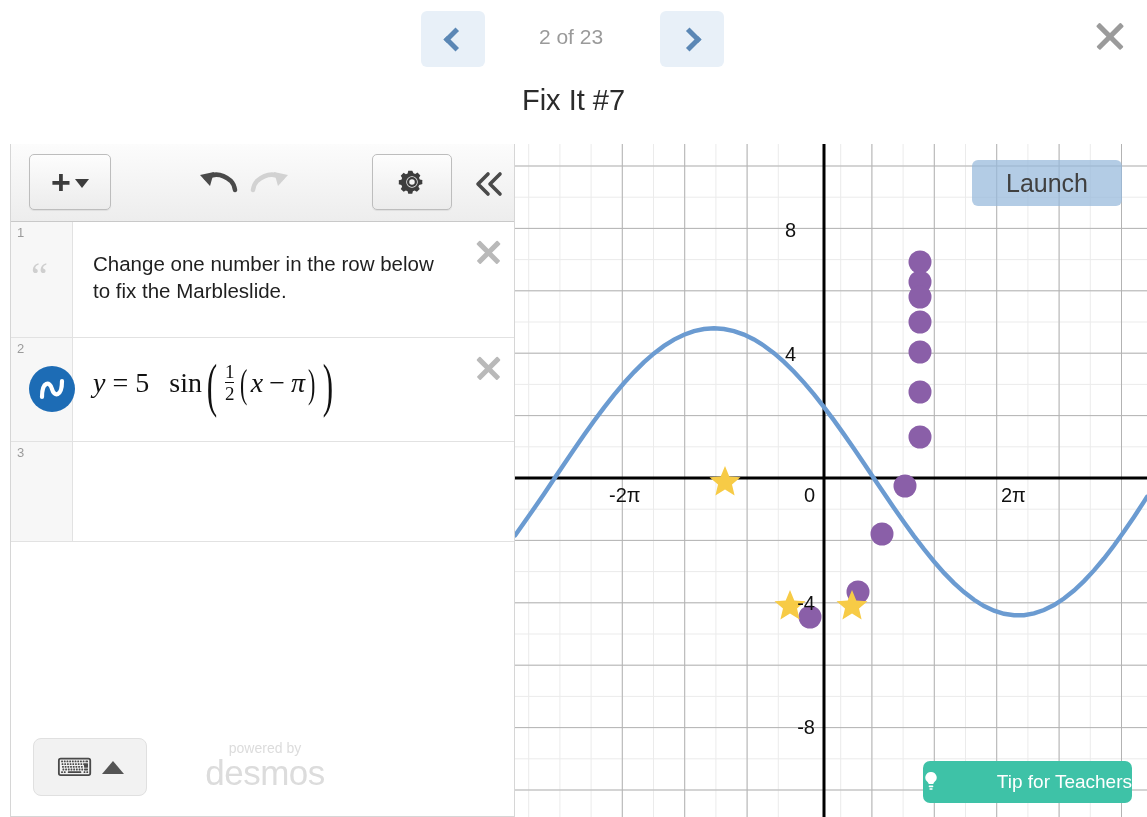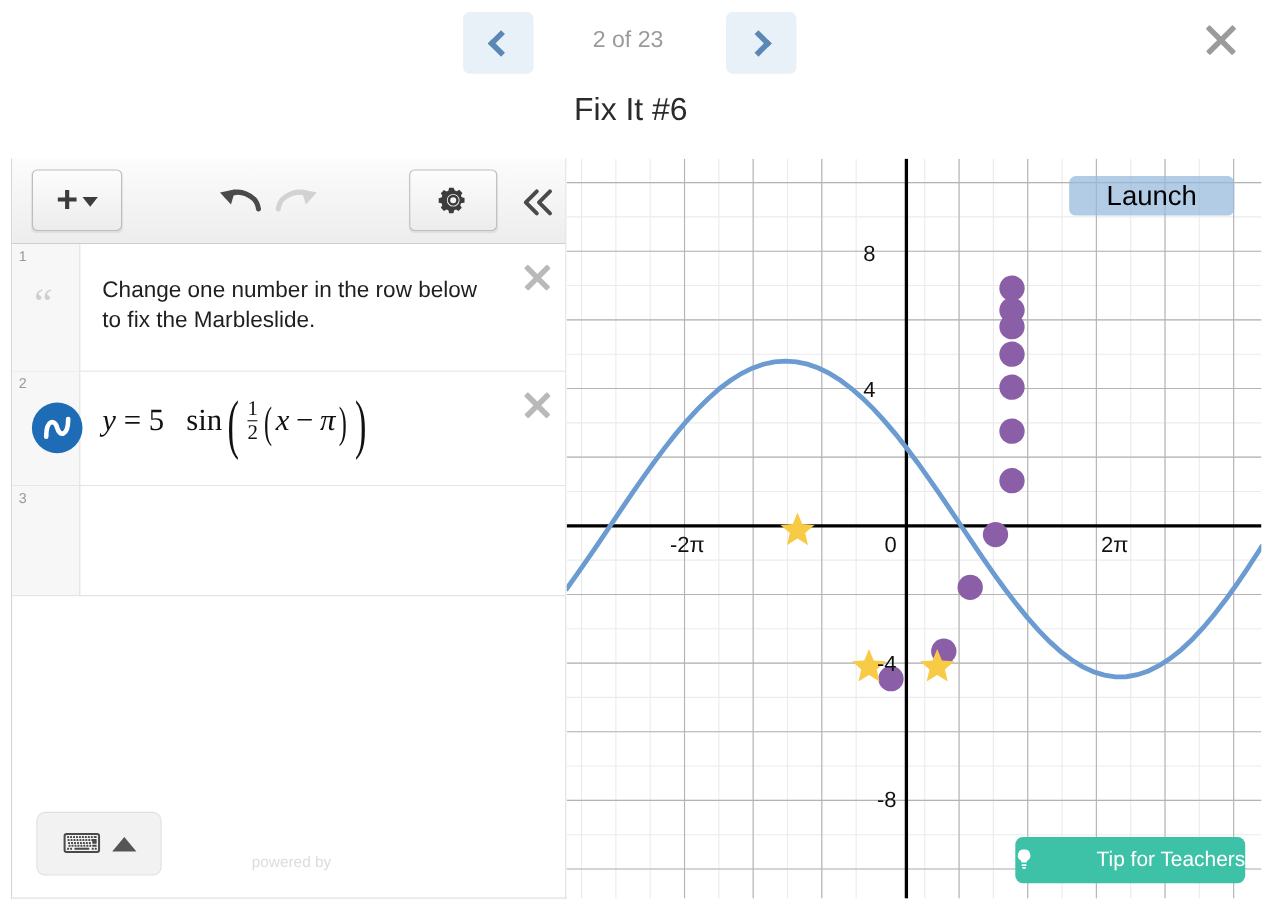--- a/index.html
+++ b/index.html
@@ -158,24 +158,24 @@
   .wm-small { font-size: 14px; line-height: 14px; }
   .wm-big { font-size: 35px; line-height: 35px; letter-spacing: -.5px; font-weight: 400; }
 
   
   .graph {
     position: absolute; left: 515px; top: 144px;
     width: 632px; height: 673px; background: #fff; overflow: hidden;
   }
   .graph svg { display: block; }
   .launch-btn {
-    position: absolute; left: 457px; top: 16px; width: 150px; height: 36px;
+    position: absolute; left: 457px; top: 16px; width: 150px; height: 46px;
     background: rgba(150,185,219,.72); border-radius: 6px;
     display: flex; align-items: center; justify-content: center;
-    color: #000000; font-size: 25px; cursor: pointer;
+    color: #404040; font-size: 25px; cursor: pointer;
   }
   .tip-btn {
     position: absolute; left: 408px; top: 617px; width: 209px; height: 42px;
     background: #3ec2a7; border-radius: 7px;
     display: flex; align-items: center; justify-content: space-between; gap: 9px;
     color: #fff; font-size: 19px; cursor: pointer;
   }
   .bulb { font-size: 18px; line-height: 1; }
 </style>
 </head>
@@ -184,21 +184,21 @@
 <div id="app">
 
   <div class="header">
     <div class="nav-btn nav-prev">
       <span class="chev chev-l"></span>
     </div>
     <div class="page-count">2 of 23</div>
     <div class="nav-btn nav-next">
       <span class="chev chev-r"></span>
     </div>
-    <div class="slide-title">Fix It #6</div>
+    <div class="slide-title">Fix It #7</div>
     <div class="close-x"></div>
   </div>
 
   <div class="panel">
 
     <div class="toolbar">
       <div class="btn3d add-btn">
         <span class="plus-glyph">+</span>
         <span class="caret-dn"></span>
       </div>
@@ -276,20 +276,21 @@
       </div>
     </div>
 
     <div class="kbd-btn">
       <span class="kbd-glyph">⌨</span>
       <span class="tri-up"></span>
     </div>
 
     <div class="watermark">
       <div class="wm-small">powered by</div>
+      <div class="wm-big">desmos</div>
     </div>
   </div>
 
   <div class="graph">
     <svg width="632" height="673" viewBox="0 0 632 673">
 
       <g stroke="#ebebeb" stroke-width="1">
         <line x1="13.7" y1="0" x2="13.7" y2="673"></line>
         <line x1="44.9" y1="0" x2="44.9" y2="673"></line>
         <line x1="76.1" y1="0" x2="76.1" y2="673"></line>

